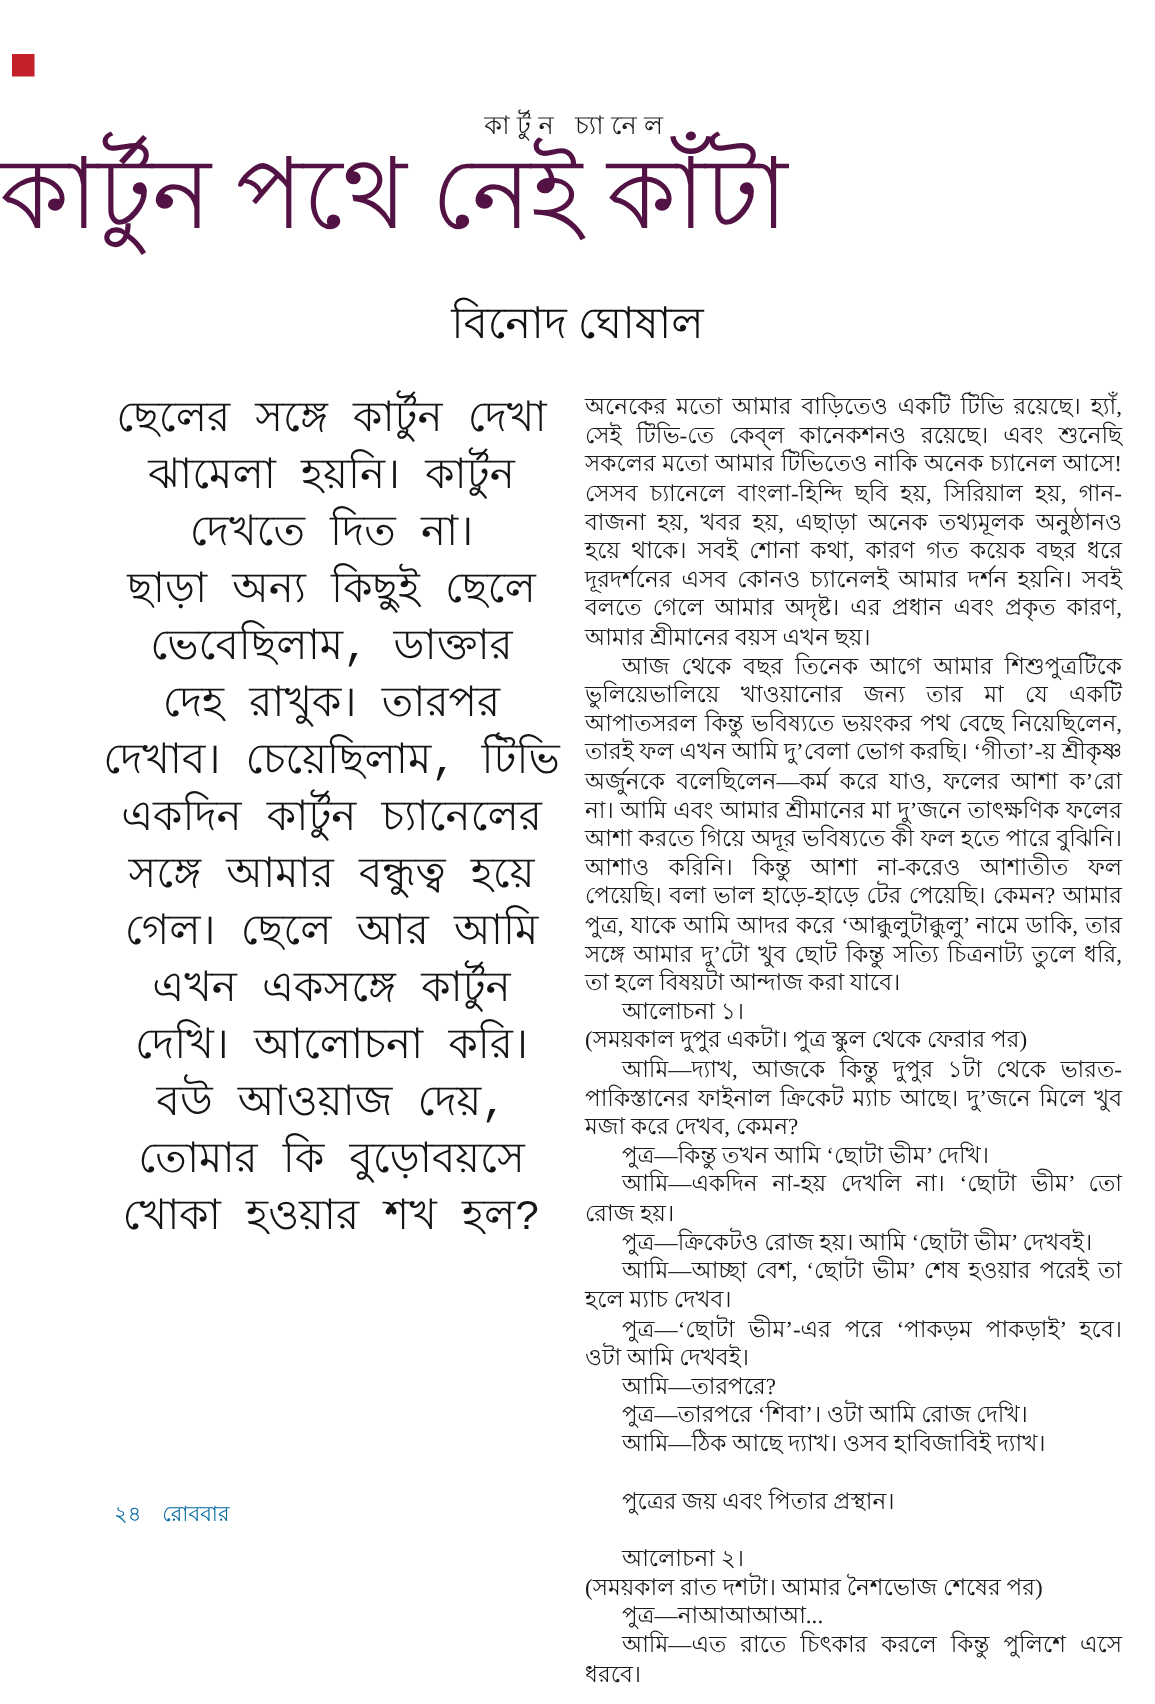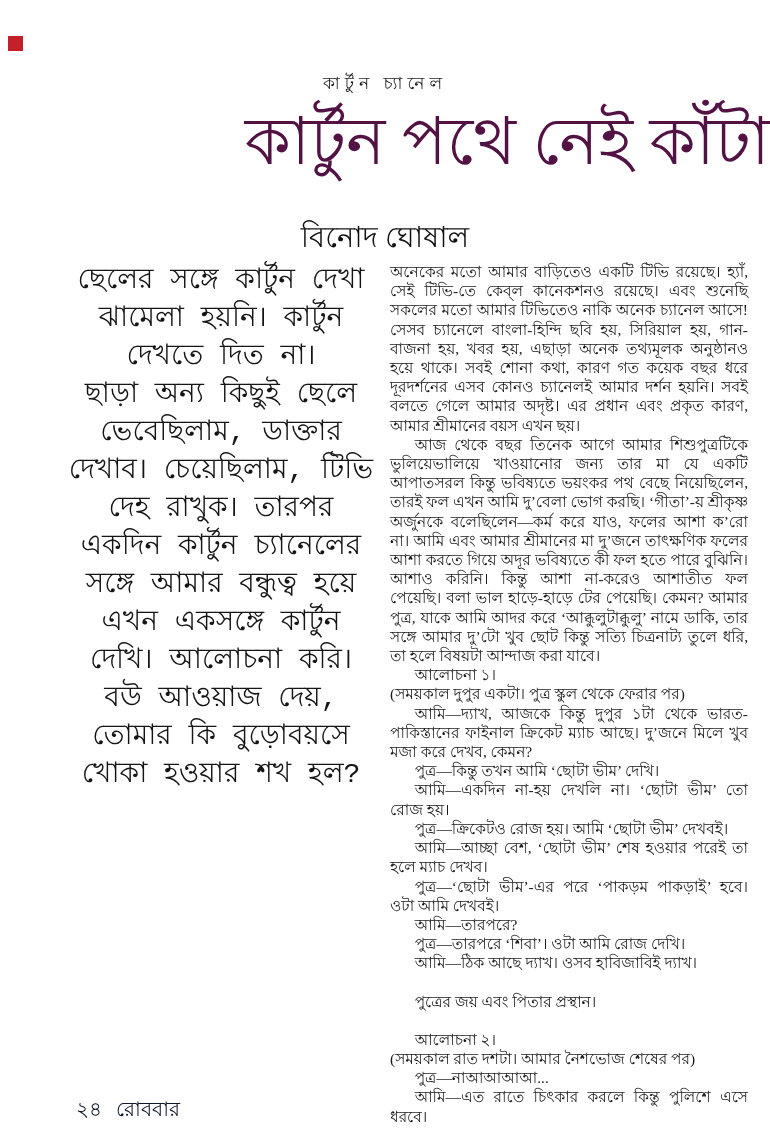--- a/index.html
+++ b/index.html
@@ -15,30 +15,30 @@
     position:absolute;left:8px;top:36px;width:15px;height:15px;
   }
   .kicker{
     position:absolute;top:70px;left:0;right:0;
     text-align:center;
     font-size:17px;
     letter-spacing:5px;
     color:#1d1d1d;
   }
   .title{
-    position:absolute;top:92px;left:0;right:0;
+    position:absolute;top:81px;left:0;right:0;
     margin:0;
-    text-align:right;
+    text-align:left;
     font-size:66px;
     font-weight:normal;
     line-height:100px;
     white-space:nowrap;
   }
   .author{
-    position:absolute;top:214px;left:0;right:0;
+    position:absolute;top:192px;left:0;right:0;
     text-align:center;
     font-size:29px;
     color:#111111;
   }
   .columns{
     position:absolute;top:262px;left:58px;width:690px;
     display:flex;
     align-items:flex-start;
   }
   .lede-col{
@@ -57,23 +57,23 @@
     flex:0 0 358px;
     font-size:15.4px;
     line-height:19.2px;
     text-align:justify;
     color:#1a1a1a;
   }
   .body-col p{margin:0;}
   .body-col p.indent{text-indent:1.6em;}
   .body-col p.space-before{margin-top:19px;}
   .footer{
-    position:absolute;left:76px;top:1094px;
-    font-size:20px;
-    color:#0f172a;
+    position:absolute;left:76px;top:998px;
+    font-size:14px;
+    color:#0369a1;
   }
   .footer .mag{margin-left:14px;}
 </style>
 </head>
 <body>
 
 <div class="page">
   <div class="corner-marker" style="background: rgb(196, 32, 42);"></div>
 
   <div class="kicker">কার্টুন চ্যানেল</div>
@@ -82,24 +82,25 @@
 
   <div class="author">বিনোদ ঘোষাল</div>
 
   <div class="columns">
     <div class="lede-col" id="lede-col">
         <div class="lede-line">ছেলের সঙ্গে কার্টুন দেখা</div>
         <div class="lede-line">ঝামেলা হয়নি। কার্টুন</div>
         <div class="lede-line">দেখতে দিত না।</div>
         <div class="lede-line">ছাড়া অন্য কিছুই ছেলে</div>
         <div class="lede-line">ভেবেছিলাম, ডাক্তার</div>
+        <div class="lede-line">দেহ রাখুক। তারপর</div>
         <div class="lede-line">দেখাব। চেয়েছিলাম, টিভি</div>
-        <div class="lede-line">দেহ রাখুক। তারপর</div>
         <div class="lede-line">একদিন কার্টুন চ্যানেলের</div>
         <div class="lede-line">সঙ্গে আমার বন্ধুত্ব হয়ে</div>
+        <div class="lede-line">গেল। ছেলে আর আমি</div>
         <div class="lede-line">এখন একসঙ্গে কার্টুন</div>
         <div class="lede-line">দেখি। আলোচনা করি।</div>
         <div class="lede-line">বউ আওয়াজ দেয়,</div>
         <div class="lede-line">তোমার কি বুড়োবয়সে</div>
         <div class="lede-line">খোকা হওয়ার শখ হল?</div>
       </div>
     <div class="body-col" id="body-col">
         <p>অনেকের মতো আমার বাড়িতেও একটি টিভি রয়েছে। হ্যাঁ, সেই টিভি-তে কেব্‌ল কানেকশনও রয়েছে। এবং শুনেছি সকলের মতো আমার টিভিতেও নাকি অনেক চ্যানেল আসে! সেসব চ্যানেলে বাংলা-হিন্দি ছবি হয়, সিরিয়াল হয়, গান-বাজনা হয়, খবর হয়, এছাড়া অনেক তথ্যমূলক অনুষ্ঠানও হয়ে থাকে। সবই শোনা কথা, কারণ গত কয়েক বছর ধরে দূরদর্শনের এসব কোনও চ্যানেলই আমার দর্শন হয়নি। সবই বলতে গেলে আমার অদৃষ্ট। এর প্রধান এবং প্রকৃত কারণ, আমার শ্রীমানের বয়স এখন ছয়।</p>
         <p class="indent">আজ থেকে বছর তিনেক আগে আমার শিশুপুত্রটিকে ভুলিয়েভালিয়ে খাওয়ানোর জন্য তার মা যে একটি আপাতসরল কিন্তু ভবিষ্যতে ভয়ংকর পথ বেছে নিয়েছিলেন, তারই ফল এখন আমি দু’বেলা ভোগ করছি। ‘গীতা’-য় শ্রীকৃষ্ণ অর্জুনকে বলেছিলেন—কর্ম করে যাও, ফলের আশা ক’রো না। আমি এবং আমার শ্রীমানের মা দু’জনে তাৎক্ষণিক ফলের আশা করতে গিয়ে অদূর ভবিষ্যতে কী ফল হতে পারে বুঝিনি। আশাও করিনি। কিন্তু আশা না-করেও আশাতীত ফল পেয়েছি। বলা ভাল হাড়ে-হাড়ে টের পেয়েছি। কেমন? আমার পুত্র, যাকে আমি আদর করে ‘আব্ধুলুটাব্ধুলু’ নামে ডাকি, তার সঙ্গে আমার দু’টো খুব ছোট কিন্তু সত্যি চিত্রনাট্য তুলে ধরি, তা হলে বিষয়টা আন্দাজ করা যাবে।</p>
         <p class="indent">আলোচনা ১।</p>

